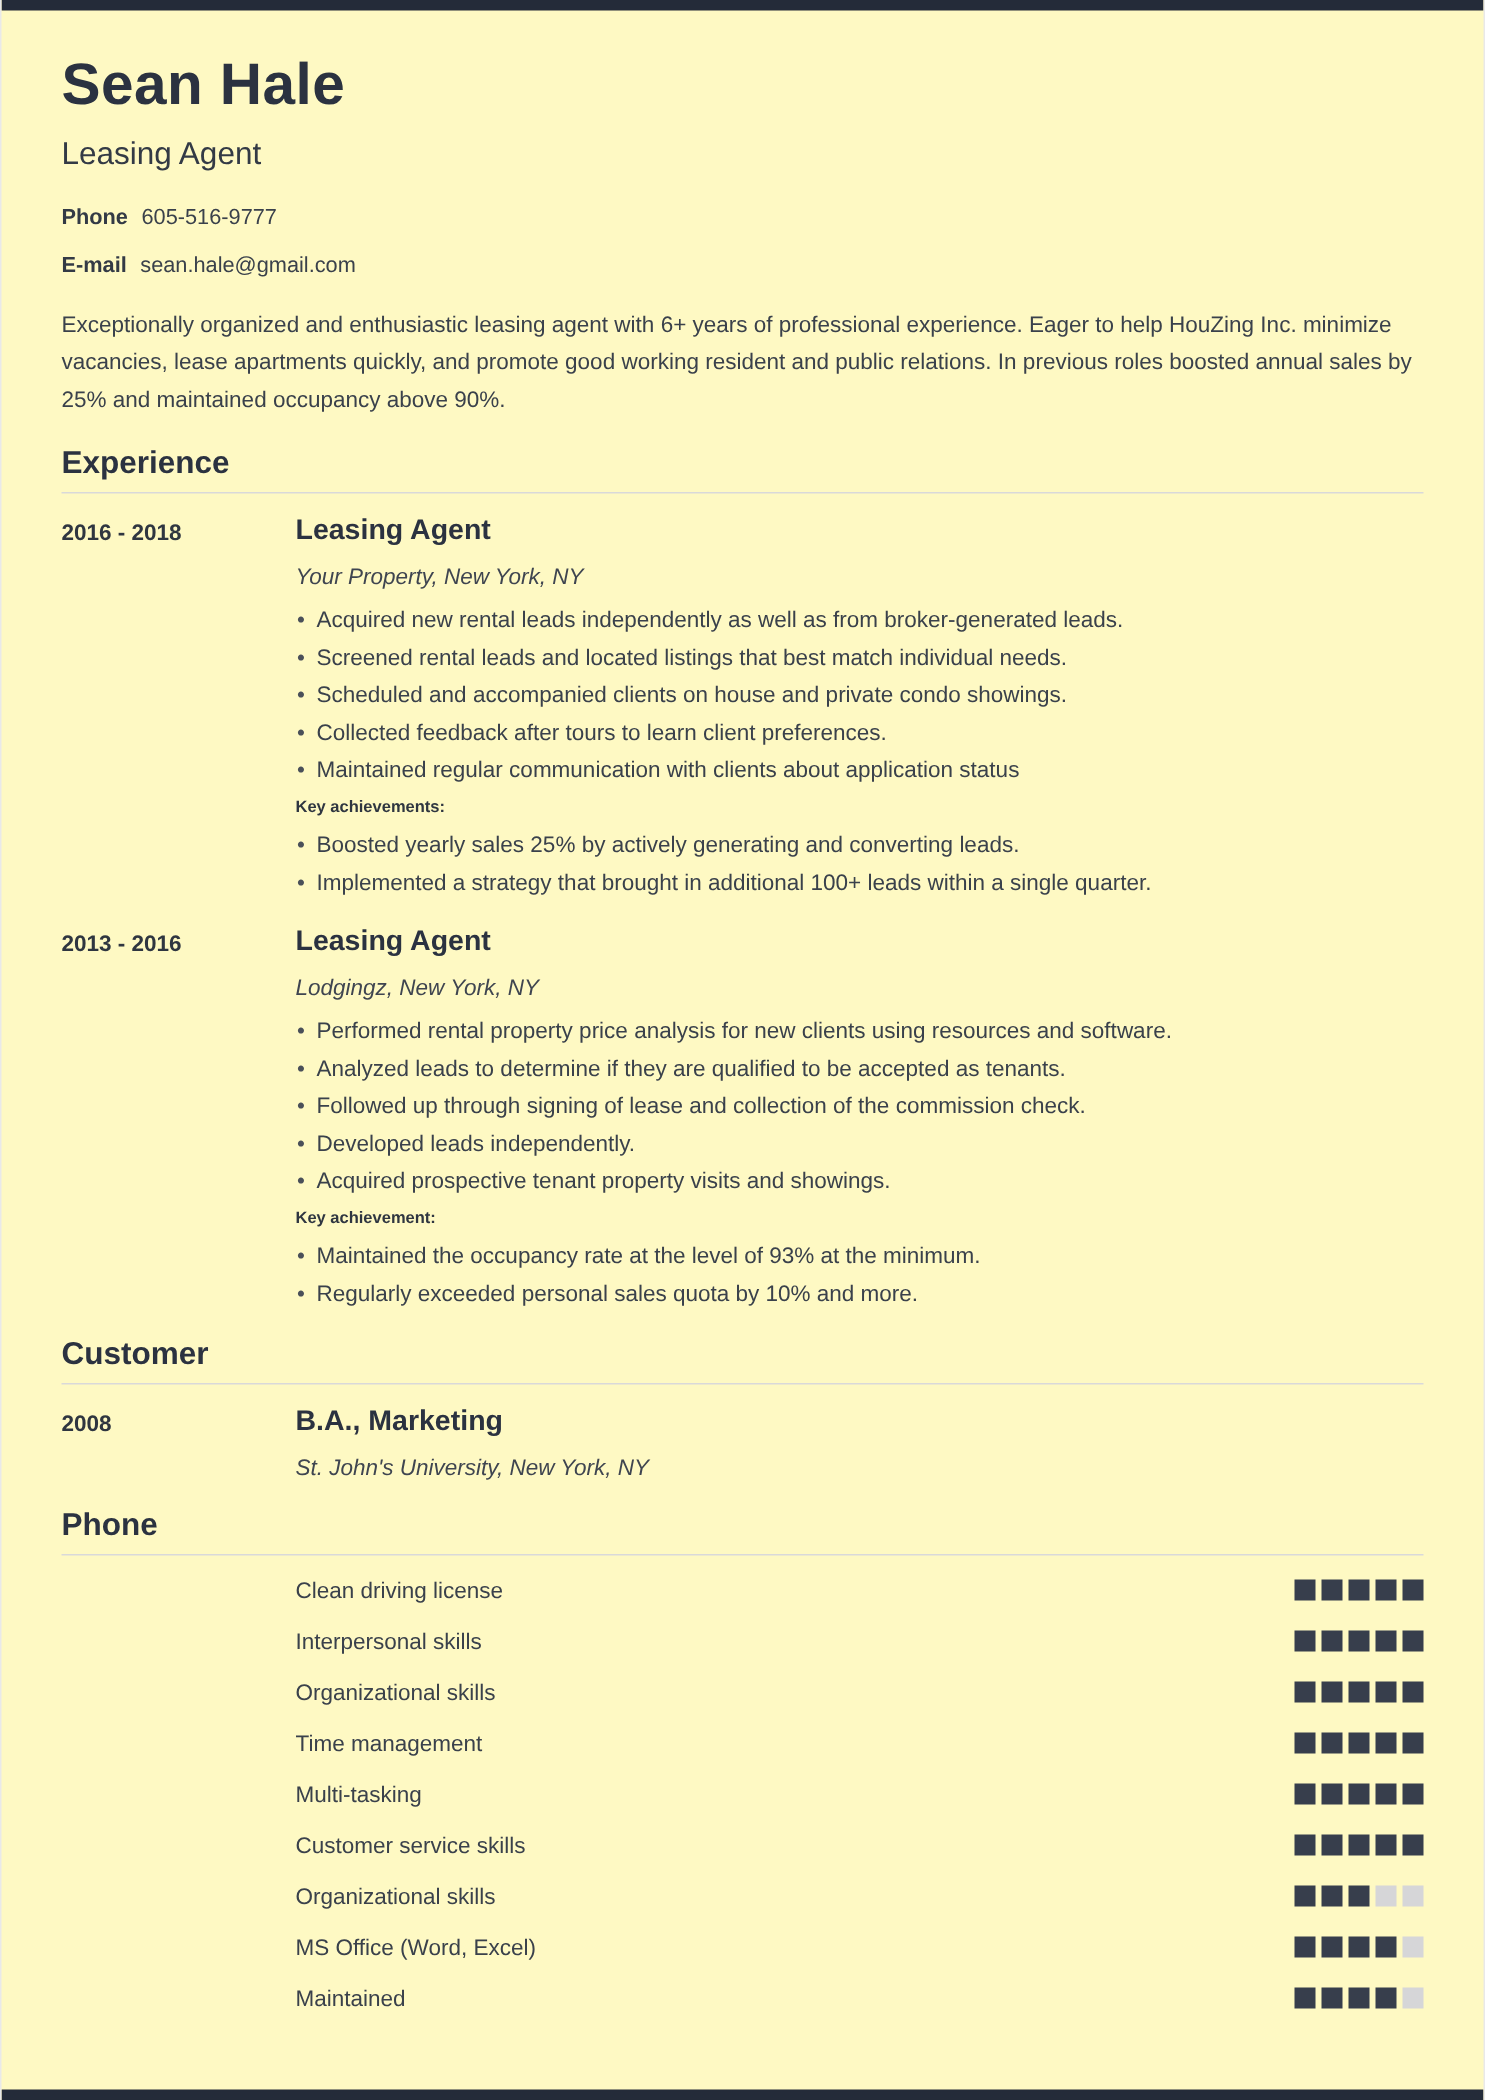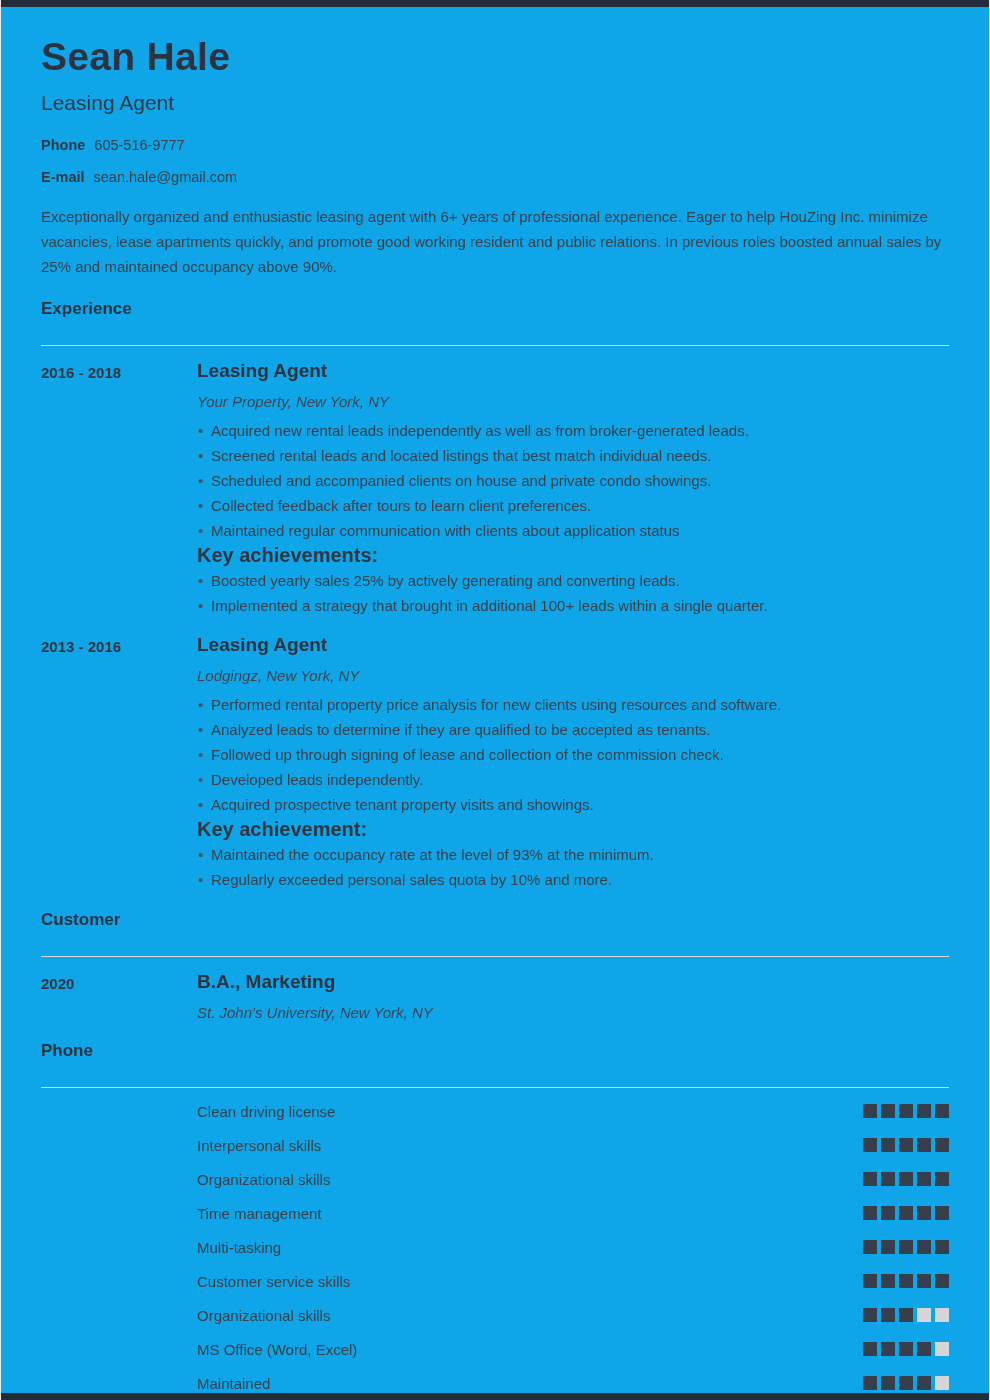--- a/index.html
+++ b/index.html
@@ -2,21 +2,21 @@
 <html><head>
 <meta charset="utf-8">
 <style>
   html, body { margin: 0; padding: 0; background: #ffffff; }
   .page {
     position: relative;
     width: 990px;
     height: 1400px;
     margin: 0;
     box-sizing: border-box;
-    background: #0ea5e9;
+    background: #fef9c3;
     border-left: 1px solid #e9e9e9;
     border-right: 1px solid #e9e9e9;
     overflow: hidden;
     font-family: "Liberation Sans", sans-serif;
     color: #3a414b;
   }
   .bar { position: absolute; left: 0; right: 0; height: 7px; background: #242b39; }
   .bar-top { top: 0; }
   .bar-bottom { bottom: 0; }
 
@@ -31,39 +31,39 @@
 
   .contact { margin-top: 22px; }
   .contact-row { font-size: 14.5px; line-height: 17px; margin-bottom: 15px; color: #3a414b; }
   .contact-label { font-weight: 700; color: #333a45; margin-right: 9px; }
 
   .summary { margin-top: 18px; font-size: 15px; line-height: 25px; color: #3a414b; }
 
   
   .section-heading {
     margin-top: 18px;
-    font-size: 17px; line-height: 24px; font-weight: 700; color: #2b3240;
-    padding-bottom: 24px; border-bottom: 1px solid #d9d9d9;
+    font-size: 21px; line-height: 24px; font-weight: 700; color: #2b3240;
+    padding-bottom: 7px; border-bottom: 1px solid #d9d9d9;
   }
   .section-heading.tight { margin-top: 16px; }
 
   
   .entry { display: grid; grid-template-columns: 156px 1fr; margin-top: 14px; }
   .entry + .entry { margin-top: 16px; }
   .entry-dates { font-size: 15px; font-weight: 700; color: #2f3640; padding-top: 4px; }
   .entry-title { font-size: 19px; line-height: 22px; font-weight: 700; color: #2b3240; }
   .entry-company { margin-top: 9px; font-size: 15px; line-height: 21px; font-style: italic; color: #3f4550; }
 
   .bullets { list-style: none; margin: 6px 0 0 0; padding: 0; }
   .bullets li {
     position: relative; padding-left: 14px;
     font-size: 15px; line-height: 25px; color: #3a414b;
   }
   .bullets li::before { content: "\2022"; position: absolute; left: 1px; color: #4a5059; }
-  .key-label { font-size: 20px; line-height: 25px; font-weight: 700; color: #2f3640; }
+  .key-label { font-size: 11px; line-height: 25px; font-weight: 700; color: #2f3640; }
 
   
   .skills-list { margin-top: 6px; }
   .skill-row {
     display: grid; grid-template-columns: 156px 1fr auto;
     align-items: center; height: 34px;
   }
   .skill-label { font-size: 15px; color: #3a414b; grid-column: 2; }
   .squares { display: flex; gap: 4px; grid-column: 3; }
   .square { width: 14px; height: 14px; background: #d6d6d8; }
@@ -131,21 +131,21 @@
         <ul class="bullets" style="margin-top:0">
           <li>Maintained the occupancy rate at the level of 93% at the minimum.</li>
           <li>Regularly exceeded personal sales quota by 10% and more.</li>
         </ul>
       </div>
     </div>
 
     <div class="section-heading tight">Customer</div>
 
     <div class="entry">
-      <div class="entry-dates">2020</div>
+      <div class="entry-dates">2008</div>
       <div>
         <div class="entry-title">B.A., Marketing</div>
         <div class="entry-company">St. John's University, New York, NY</div>
       </div>
     </div>
 
     <div class="section-heading tight">Phone</div>
 
     <div class="skills-list">
       <div class="skill-row">

